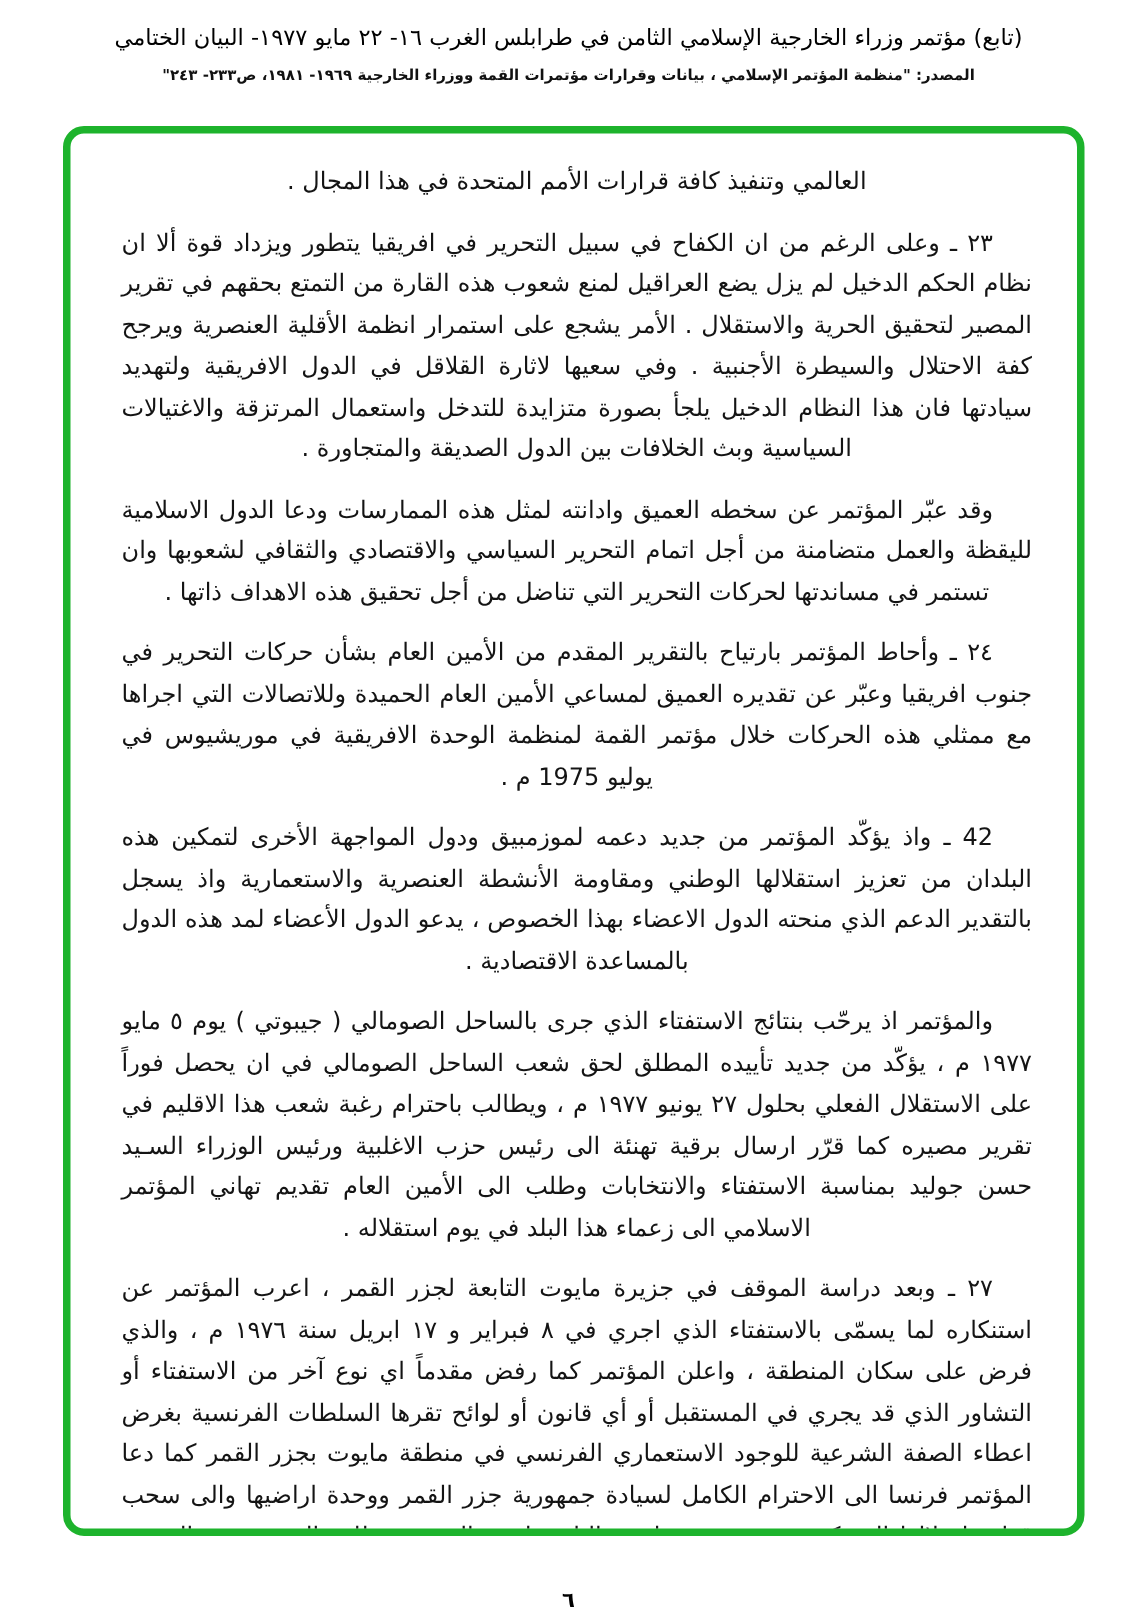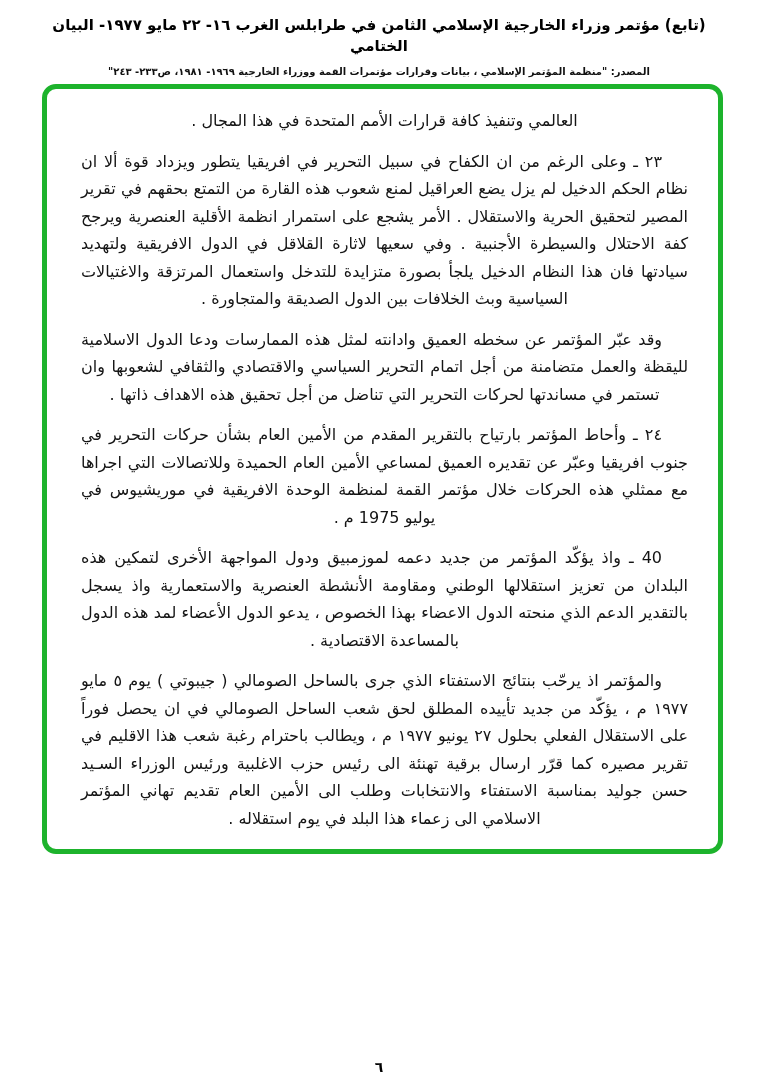--- a/index.html
+++ b/index.html
@@ -16,37 +16,37 @@
     overflow: hidden;
     direction: rtl;
   }
   .header {
     text-align: center;
     direction: rtl;
     padding-top: 15px;
     color: #000000;
   }
   .title {
-    font-weight: bold;
+    font-weight: normal;
     font-size: 15px;
     line-height: 1.4;
     padding: 0 49px;
   }
   .source {
     font-weight: bold;
     font-size: 10px;
     margin-top: 9px;
     color: #111111;
   }
   .frame {
     position: absolute;
     left: 42px;
     top: 84px;
     width: 681px;
-    height: 770px;
+    height: 940px;
     box-sizing: border-box;
     border: 5px solid #1db32c;
     border-radius: 14px;
     padding: 18px 30px 8px 34px;
     overflow: hidden;
     background: #ffffff;
   }
   .body-text {
     direction: rtl;
     font-size: 16px;
@@ -81,21 +81,21 @@
     <div class="title">(تابع) مؤتمر وزراء الخارجية الإسلامي الثامن في طرابلس الغرب ١٦- ٢٢ مايو ١٩٧٧- البيان الختامي</div>
     <div class="source">المصدر: "منظمة المؤتمر الإسلامي ، بيانات وقرارات مؤتمرات القمة ووزراء الخارجية ١٩٦٩- ١٩٨١، ص٢٣٣- ٢٤٣"</div>
   </div>
 
   <div class="frame" style="border-color: rgb(29, 179, 44);">
     <div class="body-text" id="paragraphs">
         <p>العالمي وتنفيذ كافة قرارات الأمم المتحدة في هذا المجال .</p>
         <p class="indent">٢٣ ـ وعلى الرغم من ان الكفاح في سبيل التحرير في افريقيا يتطور ويزداد قوة ألا ان نظام الحكم الدخيل لم يزل يضع العراقيل لمنع شعوب هذه القارة من التمتع بحقهم في تقرير المصير لتحقيق الحرية والاستقلال . الأمر يشجع على استمرار انظمة الأقلية العنصرية ويرجح كفة الاحتلال والسيطرة الأجنبية . وفي سعيها لاثارة القلاقل في الدول الافريقية ولتهديد سيادتها فان هذا النظام الدخيل يلجأ بصورة متزايدة للتدخل واستعمال المرتزقة والاغتيالات السياسية وبث الخلافات بين الدول الصديقة والمتجاورة .</p>
         <p class="indent">وقد عبّر المؤتمر عن سخطه العميق وادانته لمثل هذه الممارسات ودعا الدول الاسلامية لليقظة والعمل متضامنة من أجل اتمام التحرير السياسي والاقتصادي والثقافي لشعوبها وان تستمر في مساندتها لحركات التحرير التي تناضل من أجل تحقيق هذه الاهداف ذاتها .</p>
         <p class="indent">٢٤ ـ وأحاط المؤتمر بارتياح بالتقرير المقدم من الأمين العام بشأن حركات التحرير في جنوب افريقيا وعبّر عن تقديره العميق لمساعي الأمين العام الحميدة وللاتصالات التي اجراها مع ممثلي هذه الحركات خلال مؤتمر القمة لمنظمة الوحدة الافريقية في موريشيوس في يوليو 1975 م .</p>
-        <p class="indent">40 ـ واذ يؤكّد المؤتمر من جديد دعمه لموزمبيق ودول المواجهة الأخرى لتمكين هذه البلدان من تعزيز استقلالها الوطني ومقاومة الأنشطة العنصرية والاستعمارية واذ يسجل بالتقدير الدعم الذي منحته الدول الاعضاء بهذا الخصوص ، يدعو الدول الأعضاء لمد هذه الدول بالمساعدة الاقتصادية .</p>
+        <p class="indent">42 ـ واذ يؤكّد المؤتمر من جديد دعمه لموزمبيق ودول المواجهة الأخرى لتمكين هذه البلدان من تعزيز استقلالها الوطني ومقاومة الأنشطة العنصرية والاستعمارية واذ يسجل بالتقدير الدعم الذي منحته الدول الاعضاء بهذا الخصوص ، يدعو الدول الأعضاء لمد هذه الدول بالمساعدة الاقتصادية .</p>
         <p class="indent">والمؤتمر اذ يرحّب بنتائج الاستفتاء الذي جرى بالساحل الصومالي ( جيبوتي ) يوم ٥ مايو ١٩٧٧ م ، يؤكّد من جديد تأييده المطلق لحق شعب الساحل الصومالي في ان يحصل فوراً على الاستقلال الفعلي بحلول ٢٧ يونيو ١٩٧٧ م ، ويطالب باحترام رغبة شعب هذا الاقليم في تقرير مصيره كما قرّر ارسال برقية تهنئة الى رئيس حزب الاغلبية ورئيس الوزراء السـيد حسن جوليد بمناسبة الاستفتاء والانتخابات وطلب الى الأمين العام تقديم تهاني المؤتمر الاسلامي الى زعماء هذا البلد في يوم استقلاله .</p>
         <p class="indent">٢٧ ـ وبعد دراسة الموقف في جزيرة مايوت التابعة لجزر القمر ، اعرب المؤتمر عن استنكاره لما يسمّى بالاستفتاء الذي اجري في ٨ فبراير و ١٧ ابريل سنة ١٩٧٦ م ، والذي فرض على سكان المنطقة ، واعلن المؤتمر كما رفض مقدماً اي نوع آخر من الاستفتاء أو التشاور الذي قد يجري في المستقبل أو أي قانون أو لوائح تقرها السلطات الفرنسية بغرض اعطاء الصفة الشرعية للوجود الاستعماري الفرنسي في منطقة مايوت بجزر القمر كما دعا المؤتمر فرنسا الى الاحترام الكامل لسيادة جمهورية جزر القمر ووحدة اراضيها والى سحب قوات احتلالها العسكري من جزيرة مايوت التابعة لجزر القمر . وطلب المؤتمر من الرئيس مفاتحة الحكومة الفرنسية في انهاء الاجراء الذي اتخذته لاعطاء وضع خاص لجزيرة مايوت وذلك بقصد اتاحة الظروف</p>
       </div>
   </div>
 
   <div class="pagenum">٦</div>
 
 </div>
 
 </body></html>

